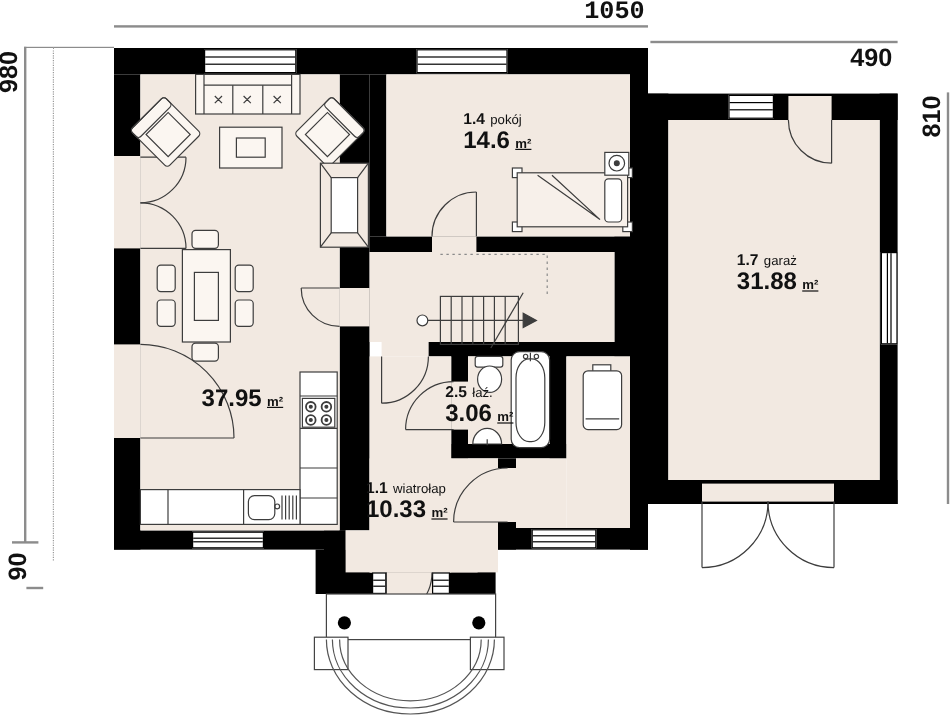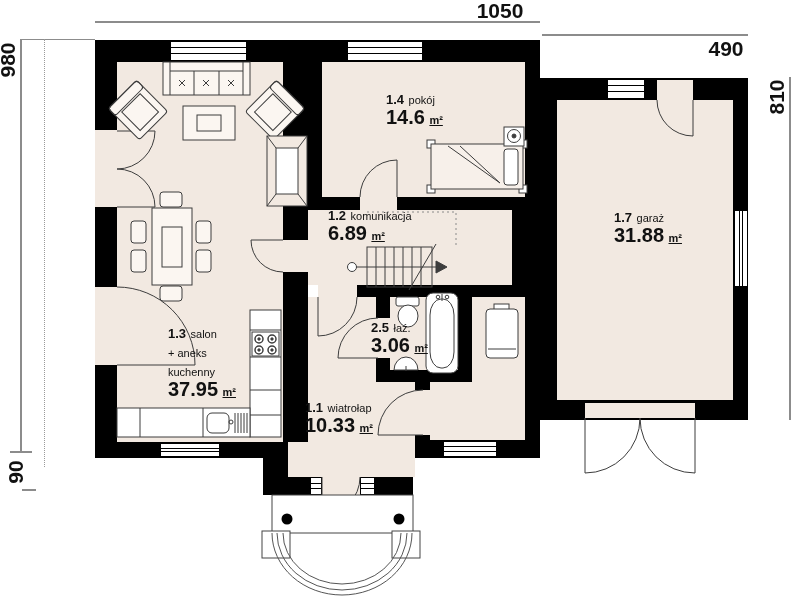--- a/index.html
+++ b/index.html
@@ -264,31 +264,21 @@
       </g>
     </g>
   </svg>
 
   <div class="room-label" style="left:305px;top:398px;">
     <div><span class="rl-num">1.1</span>
          <span class="rl-name">wiatrołap</span></div>
     <div><span class="rl-area">10.33</span>
          <span class="rl-unit">m²</span></div>
   </div>
-  <div class="room-label" style="left:328px;top:206px;">
-    <div><span class="rl-num">1.2</span>
-         <span class="rl-name">komunikacja</span></div>
-    <div><span class="rl-area">6.89</span>
-         <span class="rl-unit">m²</span></div>
-  </div>
   <div class="room-label" style="left:168px;top:324px;">
-    <div><span class="rl-num">1.3</span>
-         <span class="rl-name">salon
-+ aneks
-kuchenny</span></div>
     <div><span class="rl-area">37.95</span>
          <span class="rl-unit">m²</span></div>
   </div>
   <div class="room-label" style="left:386px;top:90px;">
     <div><span class="rl-num">1.4</span>
          <span class="rl-name">pokój</span></div>
     <div><span class="rl-area">14.6</span>
          <span class="rl-unit">m²</span></div>
   </div>
   <div class="room-label" style="left:371px;top:318px;">
@@ -306,19 +296,19 @@
 
   <div class="dimline" style="left:95px;top:21px;width:445px;height:2px;"></div>
   <div class="dimline" style="left:542px;top:34px;width:206px;height:2px;"></div>
   <div class="dimline" style="left:20px;top:39px;width:2px;height:413px;"></div>
   <div class="dimline" style="left:20px;top:39px;width:75px;height:1px;"></div>
   <div class="dimline" style="left:10px;top:451px;width:22px;height:2px;"></div>
   <div class="dimline" style="left:22px;top:489px;width:14px;height:2px;"></div>
   <div class="dimdotted" style="left:44px;top:39px;height:428px;"></div>
   <div class="dimline" style="left:789px;top:77px;width:2px;height:343px;"></div>
 
-  <div class="dimlabel" style="left:450px;top:-1px;width:100px;">1050</div>
+  <div class="dimlabel" style="left:462px;top:-1px;width:100px;font-family:Liberation Mono, monospace;">1050</div>
   <div class="dimlabel" style="left:676px;top:12px;width:100px;margin-top:25px;">490</div>
   <div class="dimlabel rot" style="left:-22px;top:48px;width:60px;height:24px;">980</div>
   <div class="dimlabel rot" style="left:-14px;top:460px;width:60px;height:24px;">90</div>
   <div class="dimlabel rot" style="left:747px;top:85px;width:60px;height:24px;">810</div>
 
 </div>
 
 </body></html>

